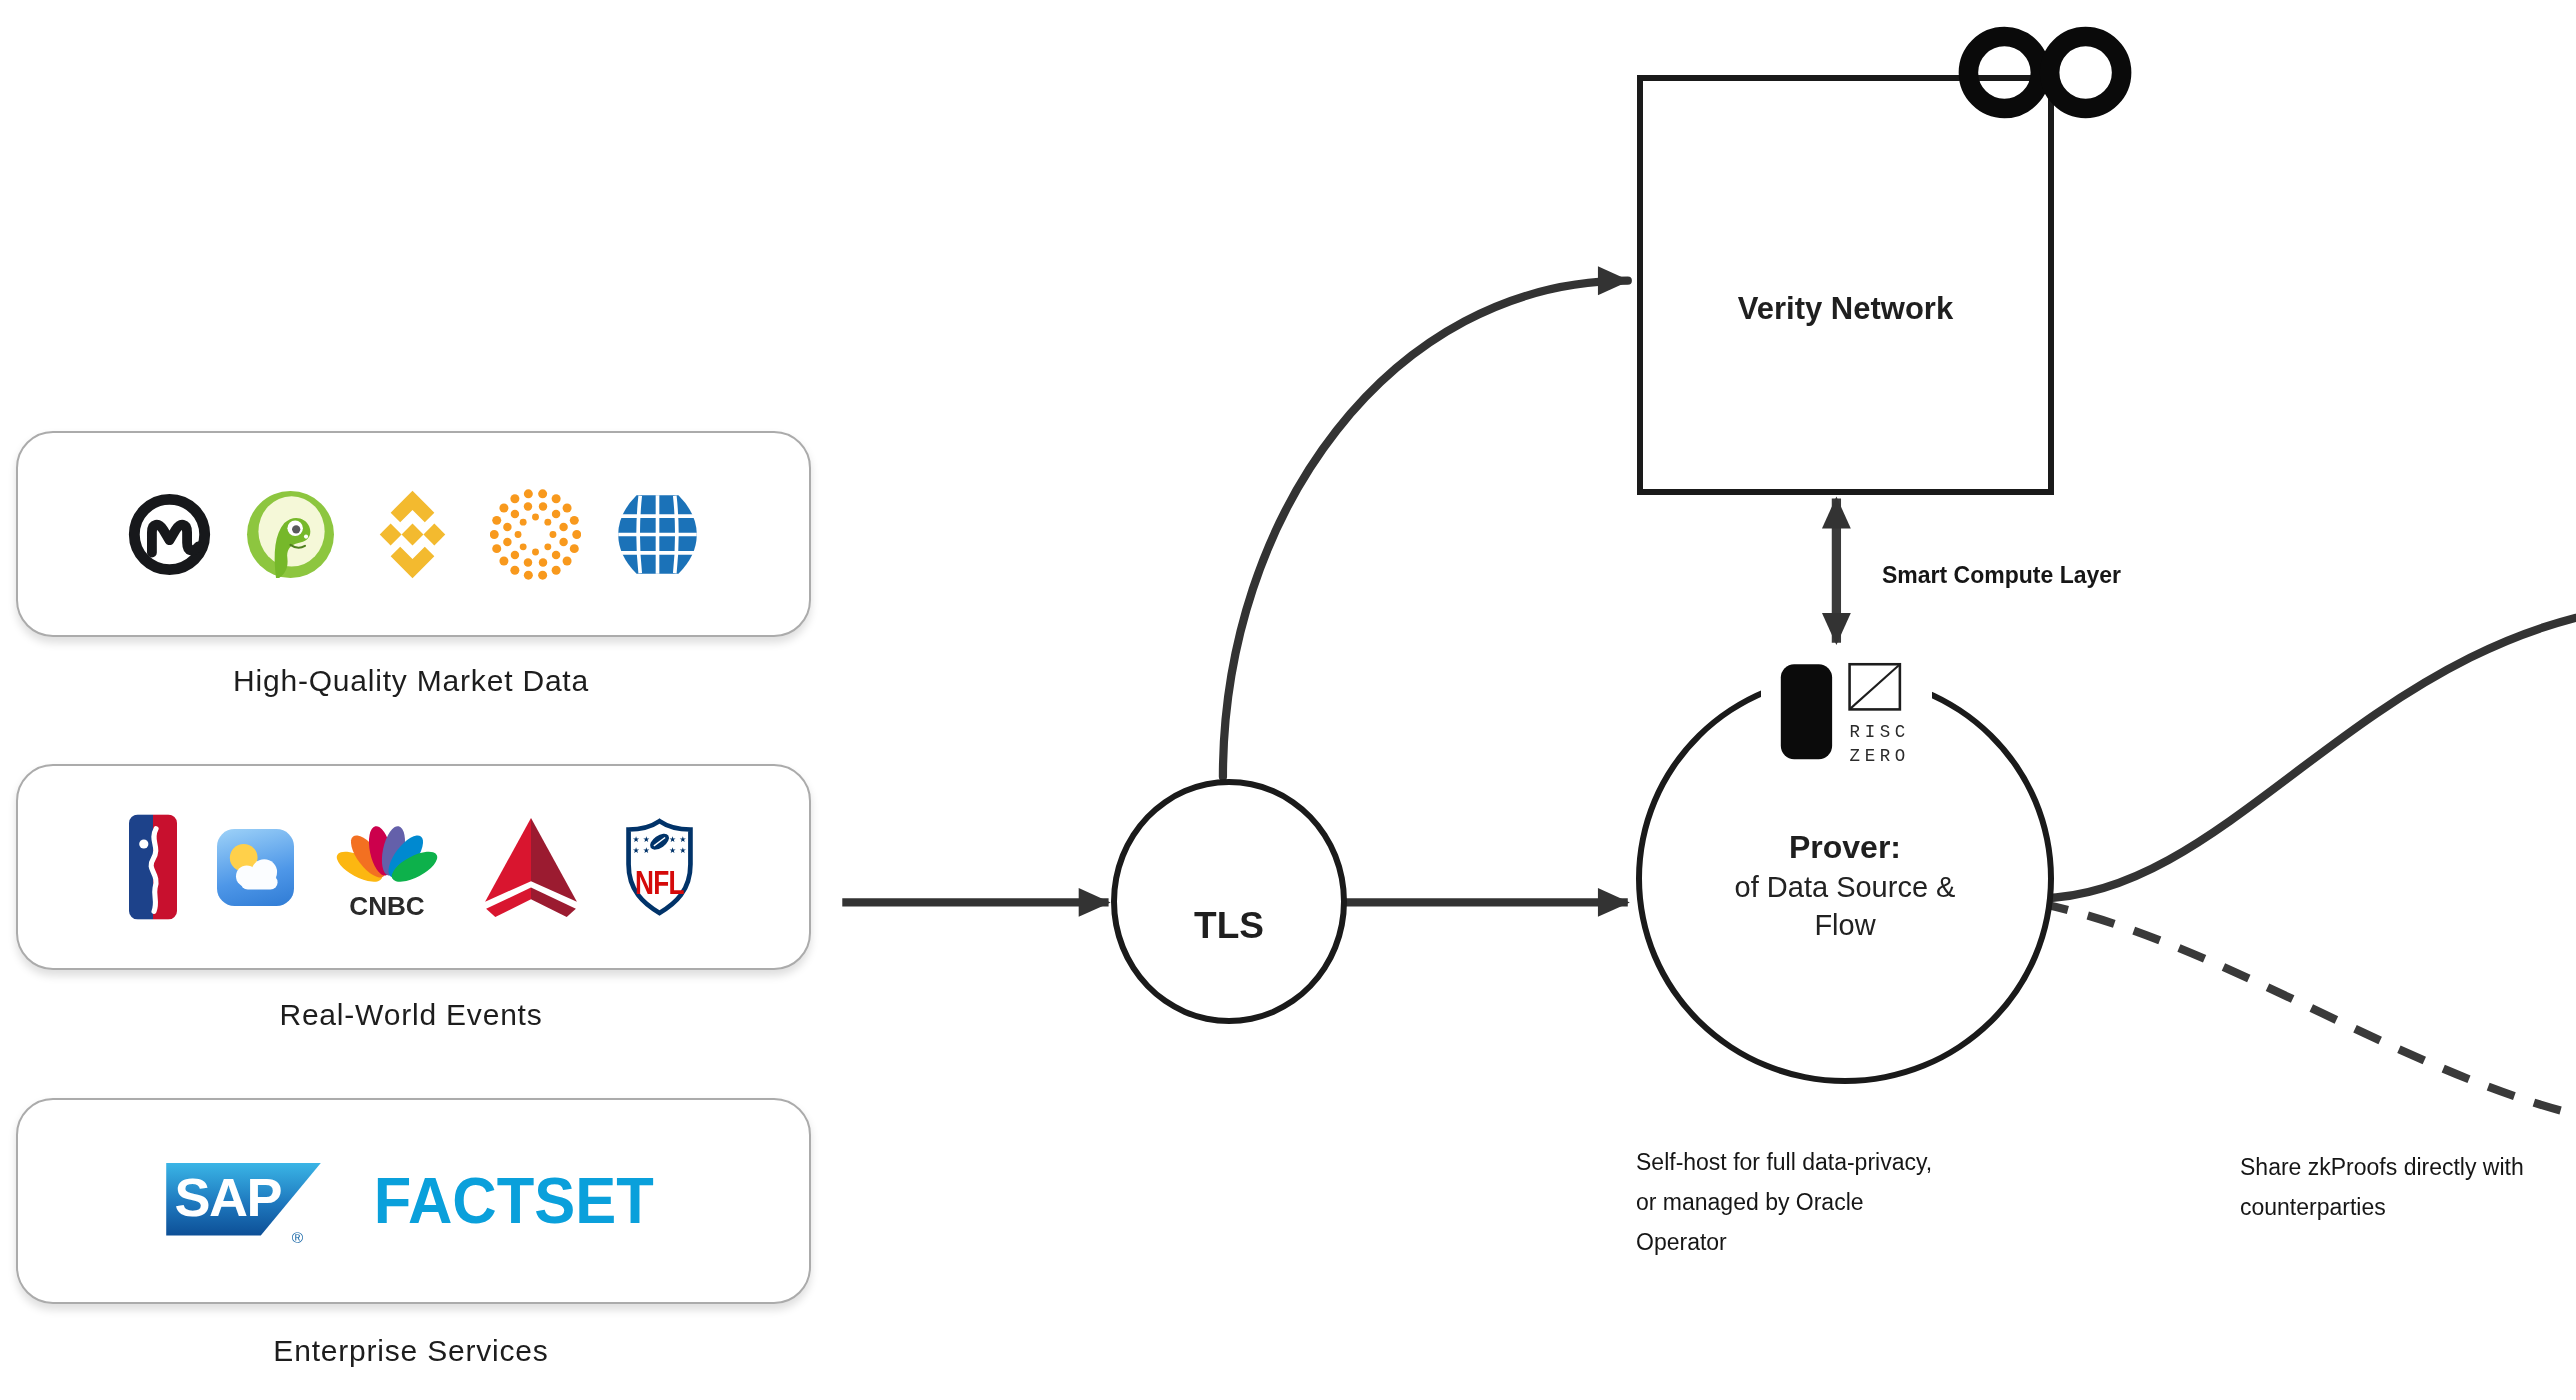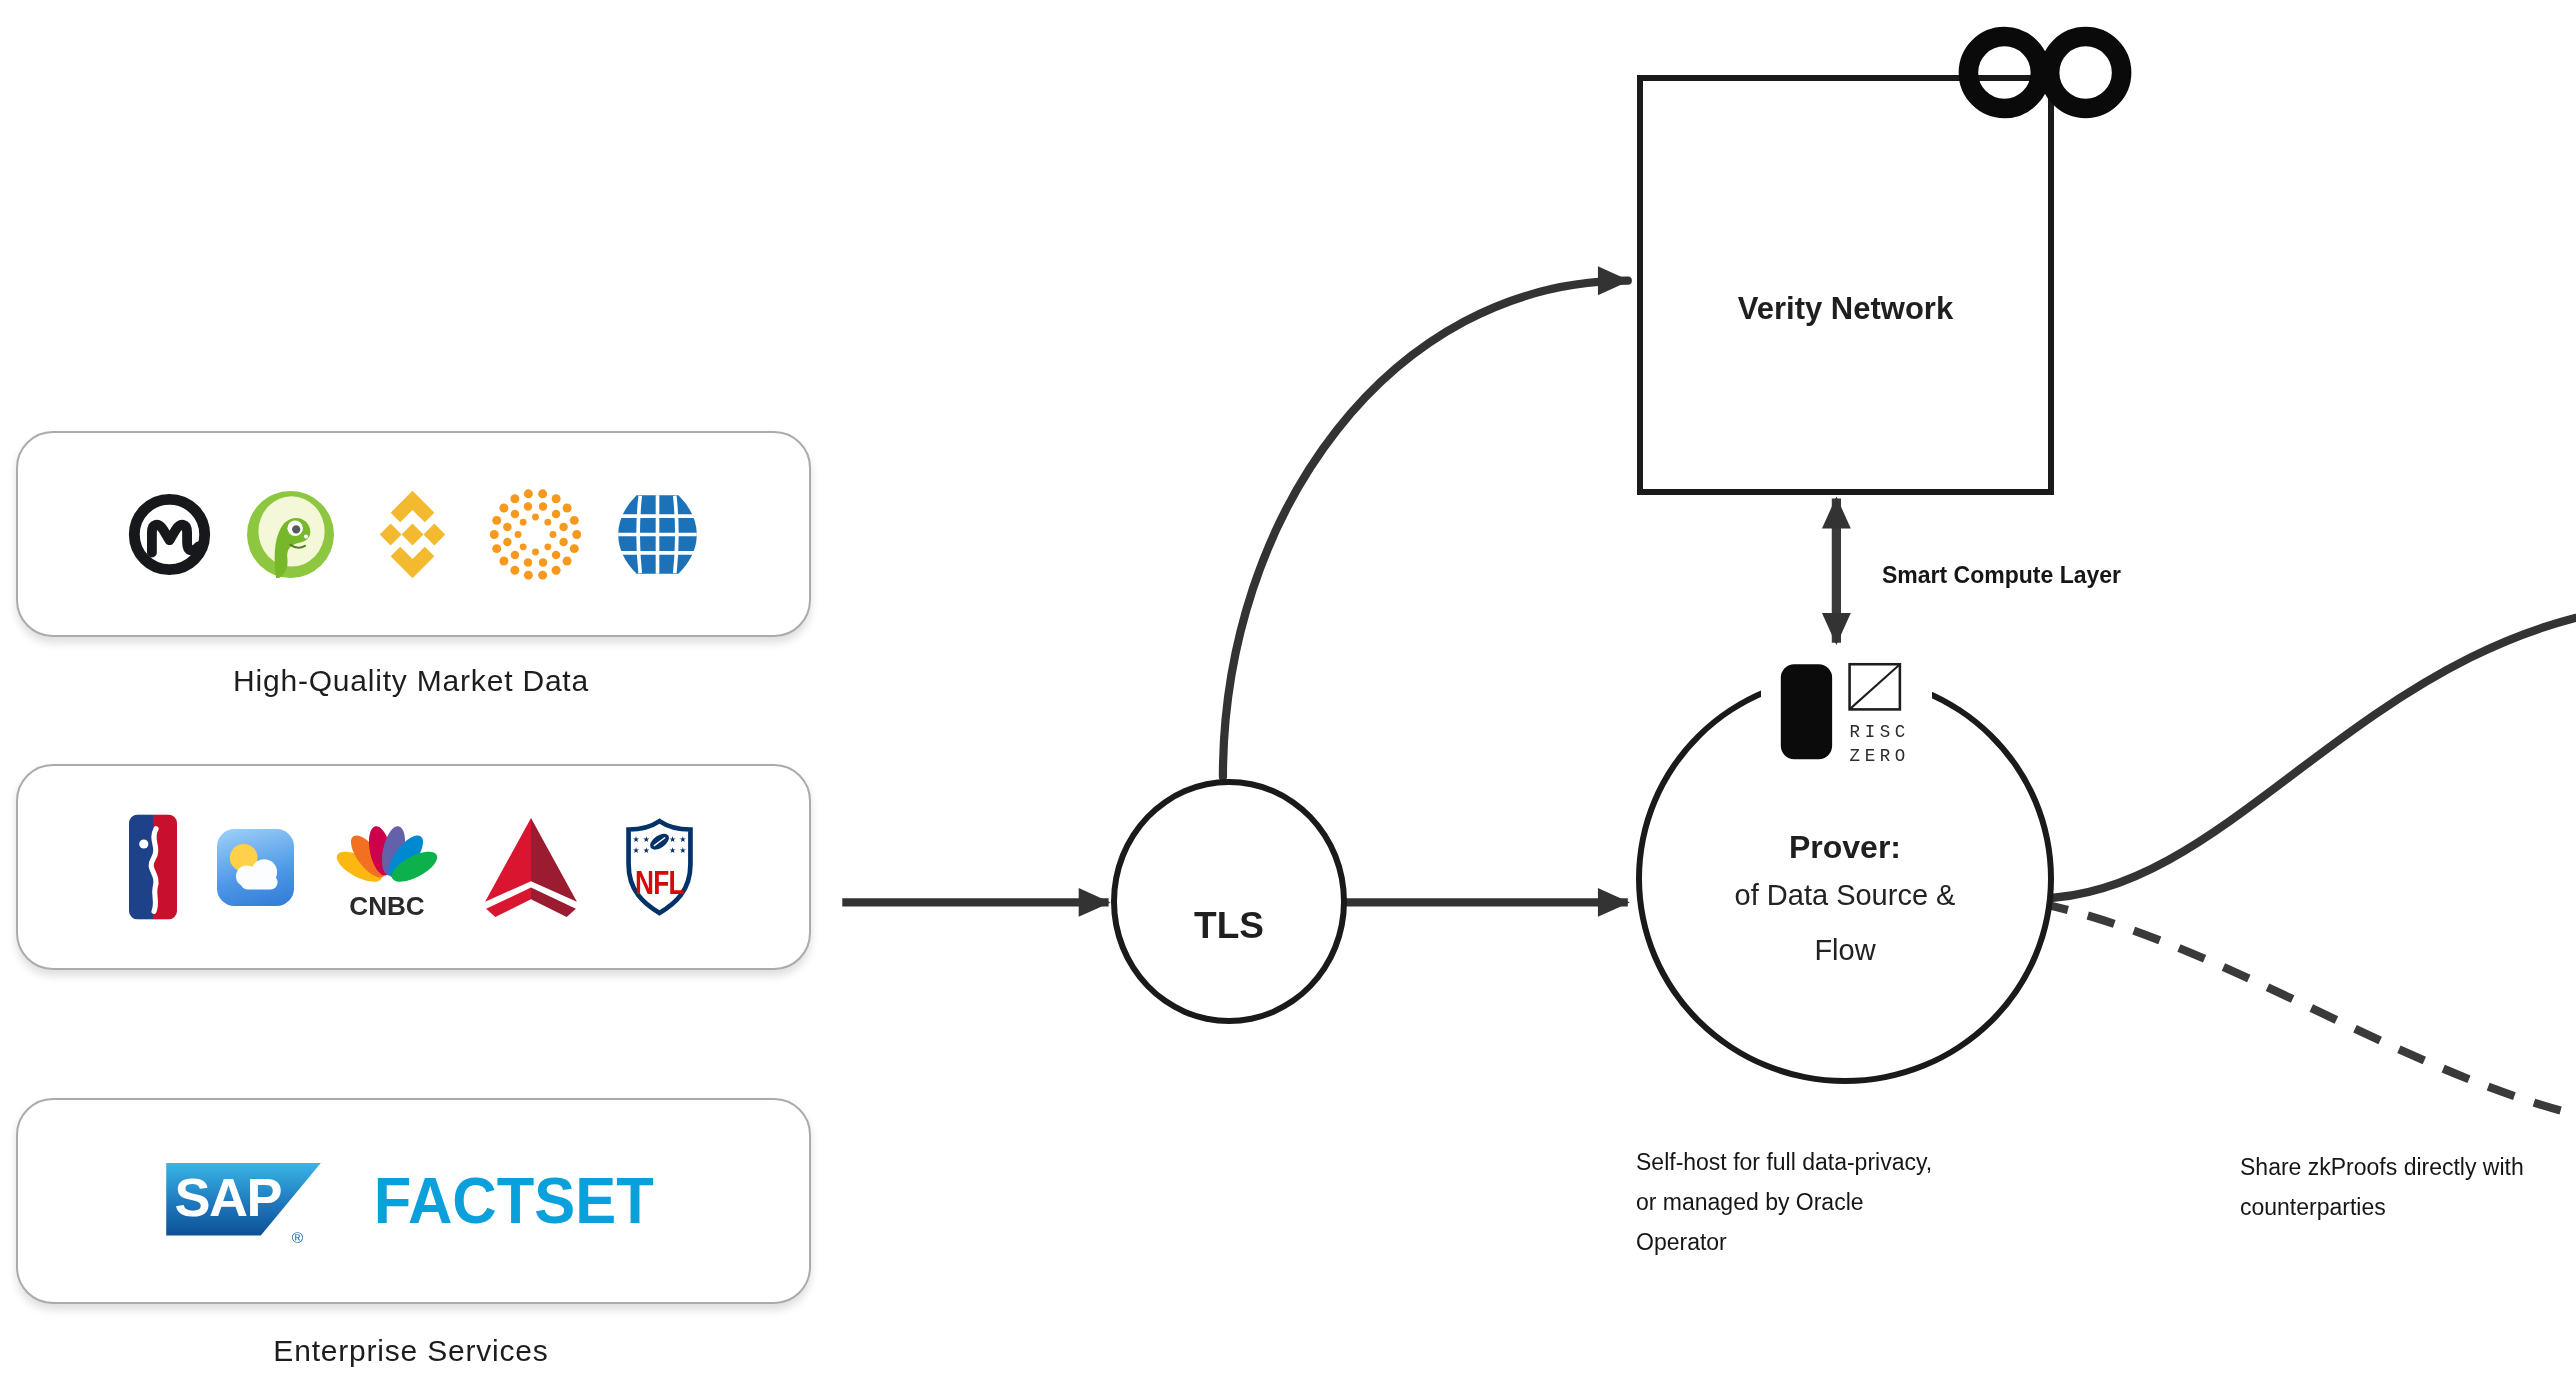--- a/index.html
+++ b/index.html
@@ -22,21 +22,21 @@
         display:flex;align-items:center;justify-content:center;text-align:center;}
   .ellipse{border-radius:50%;}
   .node-title{font-weight:700;color:#1f1f1f;margin-top:48px;}
 
   .pre{white-space:pre-line;}
   .ann{position:absolute;font-size:23px;line-height:40px;color:#161616;z-index:2;}
   .bold{font-weight:700;}
 
   .prover-text{position:absolute;left:0;top:148px;width:100%;text-align:center;}
   .prover-title{font-size:32px;font-weight:700;color:#1f1f1f;line-height:41px;}
-  .prover-sub{font-size:29px;line-height:55px;color:#222;}
+  .prover-sub{font-size:29px;line-height:38px;color:#222;}
 
   .risc-wrap{position:absolute;left:1761px;top:655px;width:171px;height:116px;background:#fff;z-index:3;}
   .risc-text{font-family:"Liberation Mono","DejaVu Sans Mono",monospace;}
 
   .sap-box{position:relative;width:160px;height:77px;}
   .sap-shape{position:absolute;left:0;top:0;width:155px;height:73px;
              clip-path:polygon(0 0,100% 0,61% 100%,0 100%);
              background:linear-gradient(180deg,#3ab5e6 0%,#1e78be 55%,#0d4f96 100%);}
   .sap-word{position:absolute;left:8.2px;top:7.2px;font-size:54px;font-weight:700;color:#fff;letter-spacing:-1.5px;line-height:54px;}
   .sap-reg{position:absolute;right:23px;bottom:-7.2px;font-size:15.5px;color:#1464a5;font-weight:400;}
@@ -209,20 +209,21 @@
             <text x="130" y="76">★</text>
         </g>
         <ellipse cx="80" cy="52" rx="23" ry="13" fill="#013369" transform="rotate(-35 80 52)"></ellipse>
         <line x1="68" y1="61" x2="92" y2="43" stroke="#ffffff" stroke-width="3"></line>
         <g transform="translate(80,0) scale(0.8,1) translate(-80,0)">
           <text x="80" y="164" text-anchor="middle" font-size="70" font-weight="700" fill="#d50a0a" font-family="Liberation Sans, DejaVu Sans, sans-serif" letter-spacing="-2">NFL</text>
         </g>
       </svg>
     </div>
   </div>
+  <div class="caption" style="top:998px;">Real-World Events</div>
 
   <div class="card" style="top:1098px;">
     <div class="row" style="gap:42px;">
       <div class="sap-box">
         <div class="sap-shape"></div>
         <span class="sap-word">SAP</span>
         <span class="sap-reg">®</span>
       </div>
       <span class="factset-word">FACTSET</span>
     </div>

